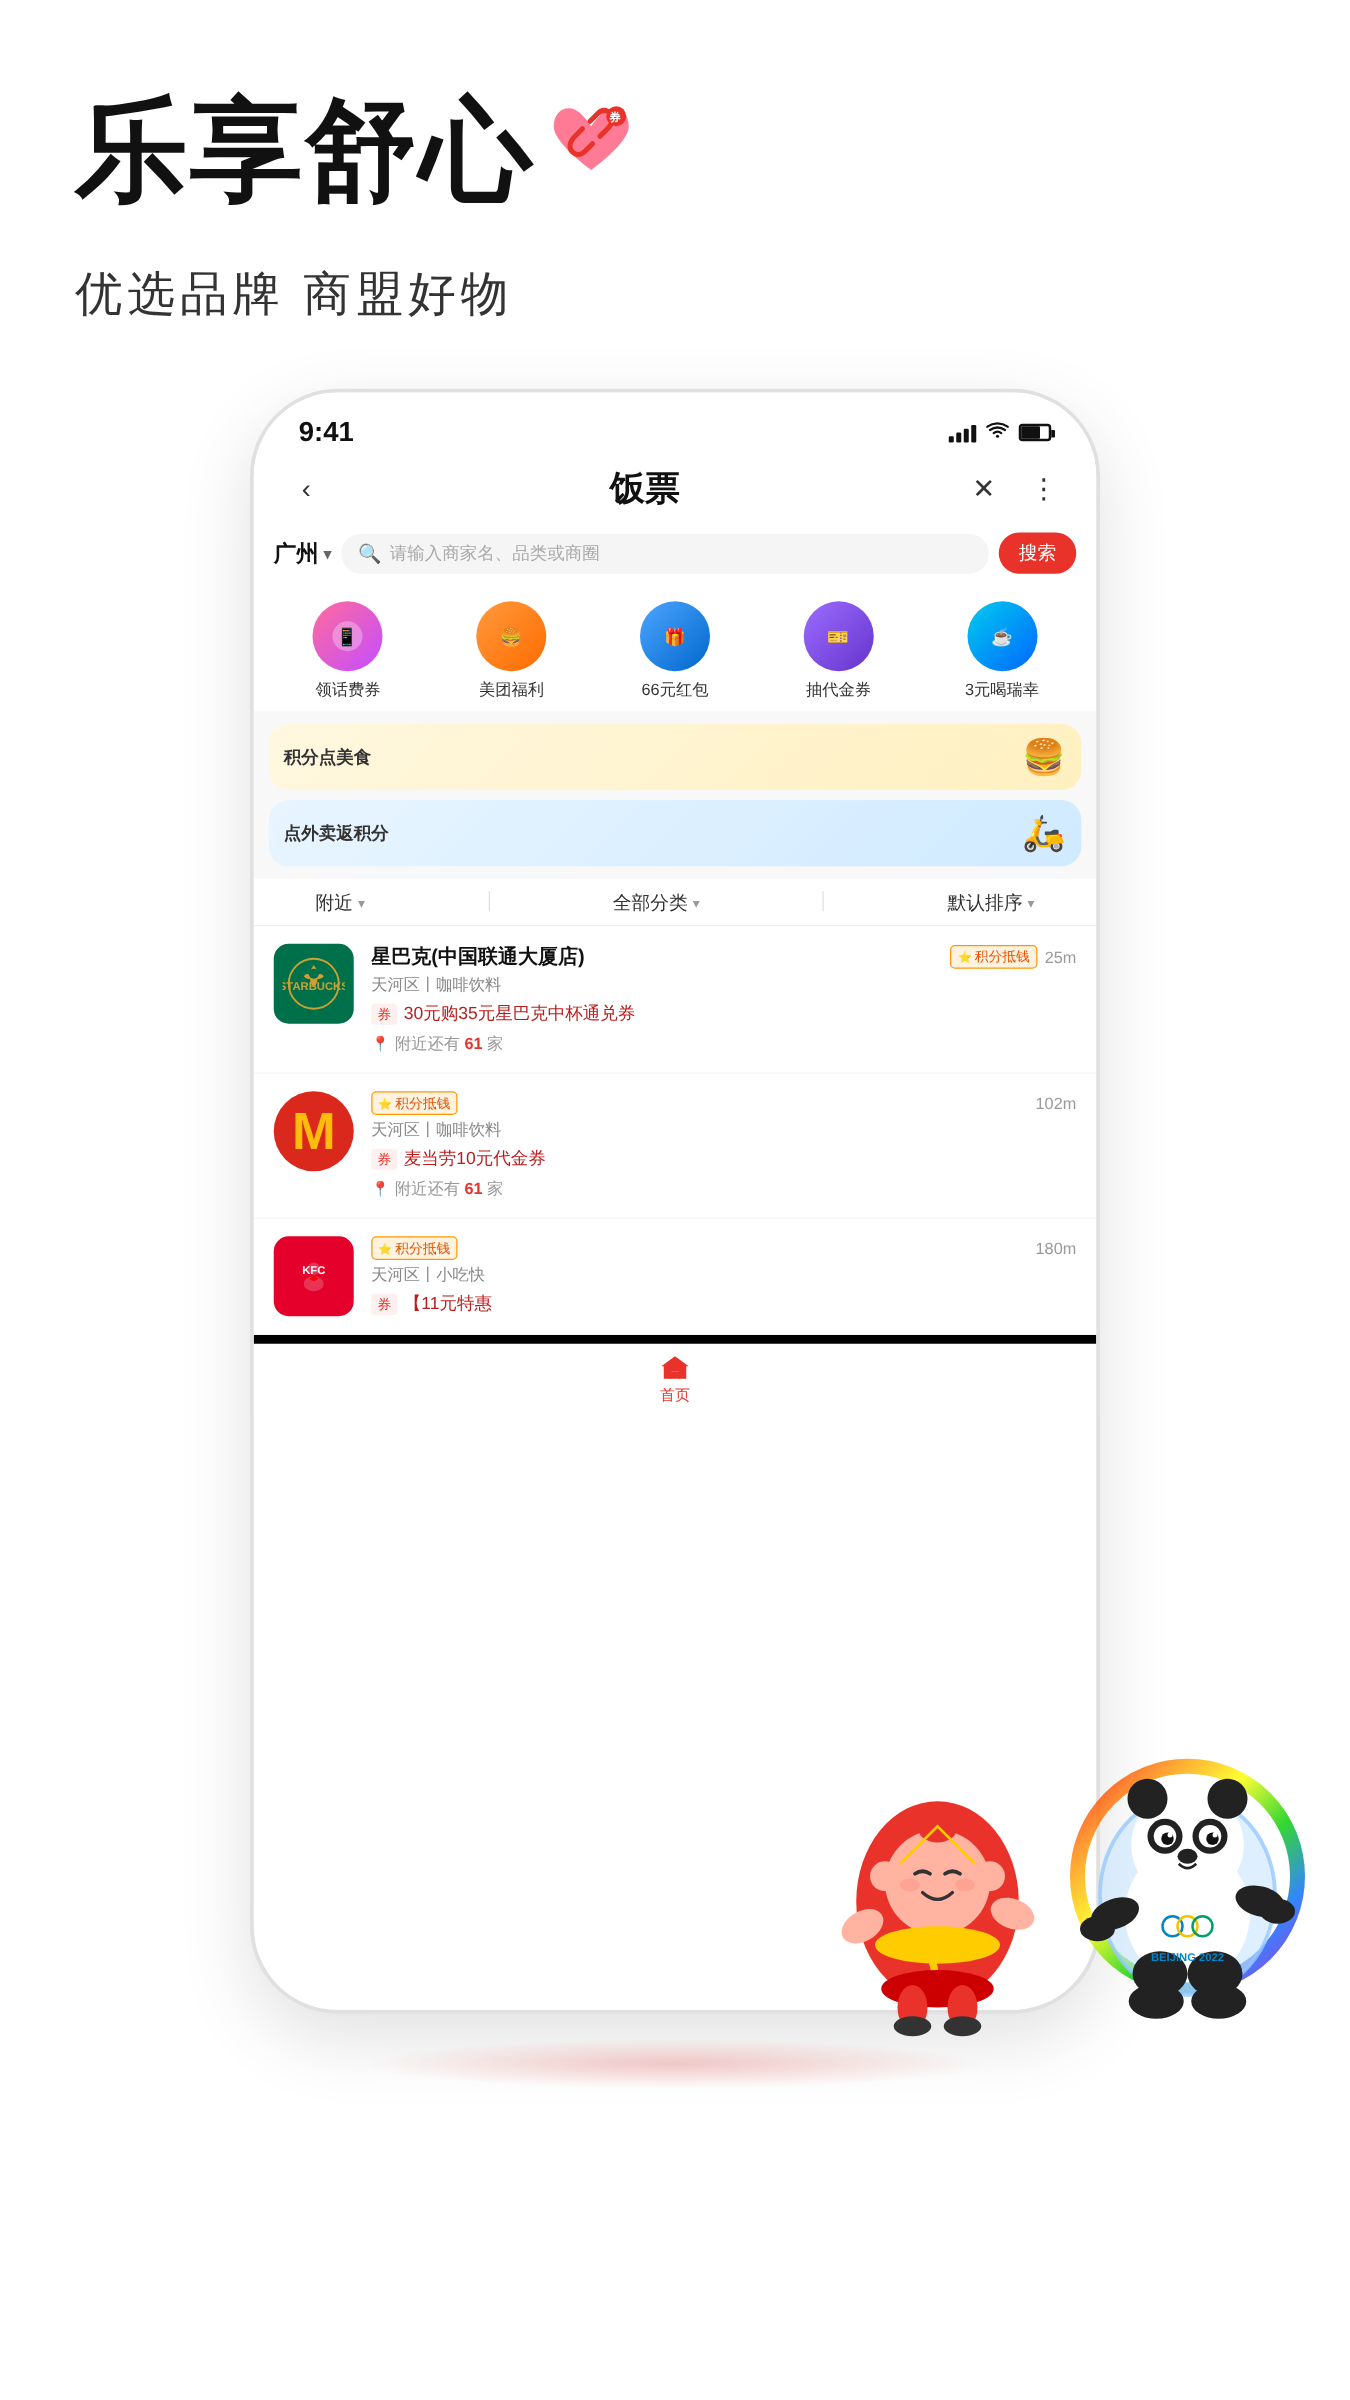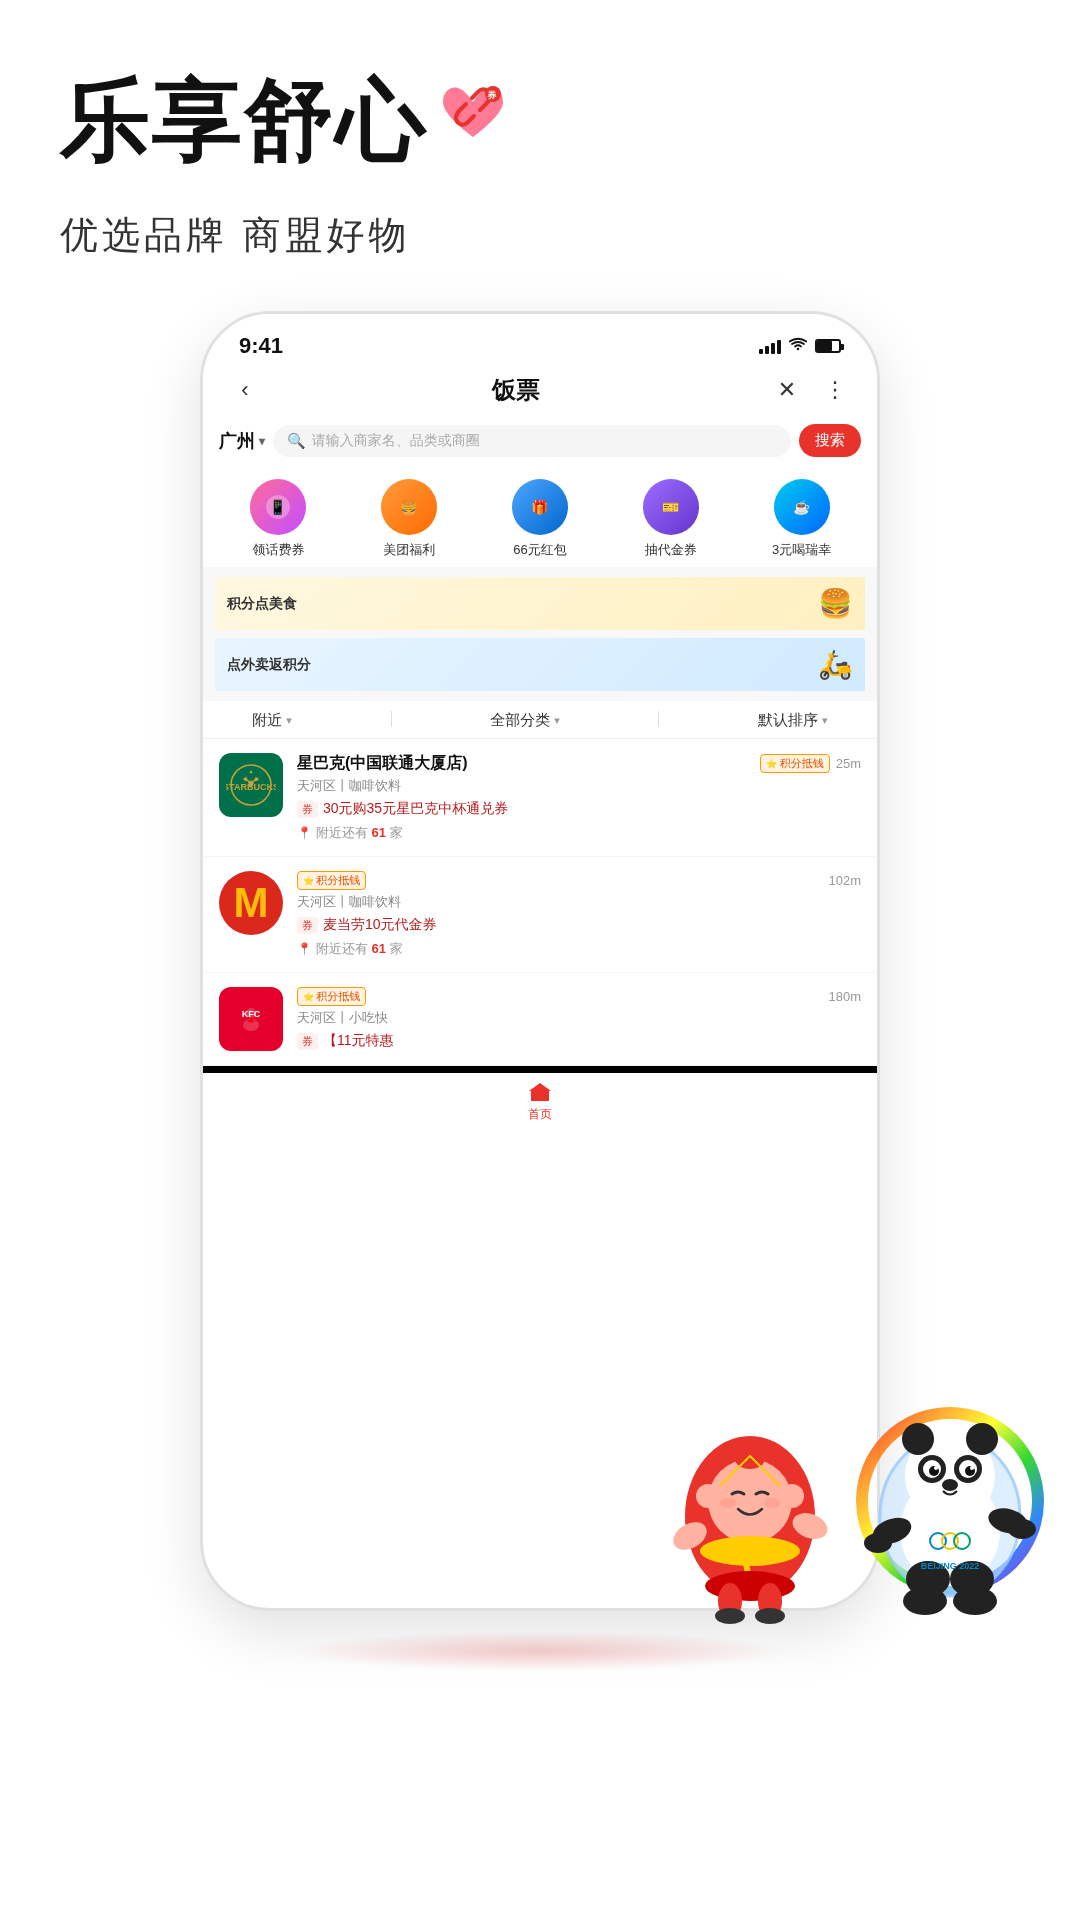--- a/index.html
+++ b/index.html
@@ -111,21 +111,21 @@
       padding: 8px 24px;
       background: #fff;
     }
     .nav-back, .nav-close, .nav-more {
       font-size: 22px;
       color: #333;
       width: 36px; height: 36px;
       display: flex; align-items: center; justify-content: center;
     }
     .nav-title {
-      font-size: 24px;
+      font-size: 28px;
       font-weight: 600;
       color: #111;
     }
     .nav-right {
       display: flex; gap: 12px; align-items: center;
     }
 
     
     .search-bar {
       display: flex;
@@ -227,21 +227,21 @@
       overflow: hidden;
     }
     .banner-right {
       flex: 1;
       display: flex;
       flex-direction: column;
       gap: 8px;
     }
     .banner-right-top, .banner-right-bottom {
       flex: 1;
-      border-radius: 2px;
+      border-radius: 16px;
       padding: 10px 12px;
       display: flex;
       align-items: center;
       justify-content: space-between;
       overflow: hidden;
     }
     .banner-right-top { background: linear-gradient(135deg, #fff8e0, #fff0c0); min-height: 52px; }
     .banner-right-bottom { background: linear-gradient(135deg, #e8f5ff, #d0eaff); min-height: 52px; }
     .banner-main-title {
       font-size: 16px;
@@ -674,21 +674,21 @@
               <path d="M13 2 L2 10 L4 10 L4 20 L10 20 L10 14 L16 14 L16 20 L22 20 L22 10 L24 10 Z" fill="#e8322a"></path>
 
               <rect x="9" y="14" width="8" height="6" fill="#e8322a"></rect>
             </svg>
           </div>
           <span class="nav-label">首页</span>
         </div>
       </div>
     </div>
 
-    <div style="position:absolute; bottom:-20px; right:30px; display:flex; align-items:center; gap:10px; z-index:5;">
+    <div style="position:absolute; bottom:-20px; right:30px; display:flex; align-items:flex-end; gap:10px; z-index:5;">
 
       <div style="position:relative; width:180px; height:220px;">
         <svg width="180" height="220" viewBox="0 0 180 220">
 
           <ellipse cx="90" cy="110" rx="65" ry="80" fill="#e8322a"></ellipse>
 
           <circle cx="90" cy="95" r="42" fill="#ffb3a0"></circle>
 
           <path d="M72 88 Q78 84 84 88" stroke="#333" stroke-width="3" fill="none" stroke-linecap="round"></path>
           <path d="M96 88 Q102 84 108 88" stroke="#333" stroke-width="3" fill="none" stroke-linecap="round"></path>

